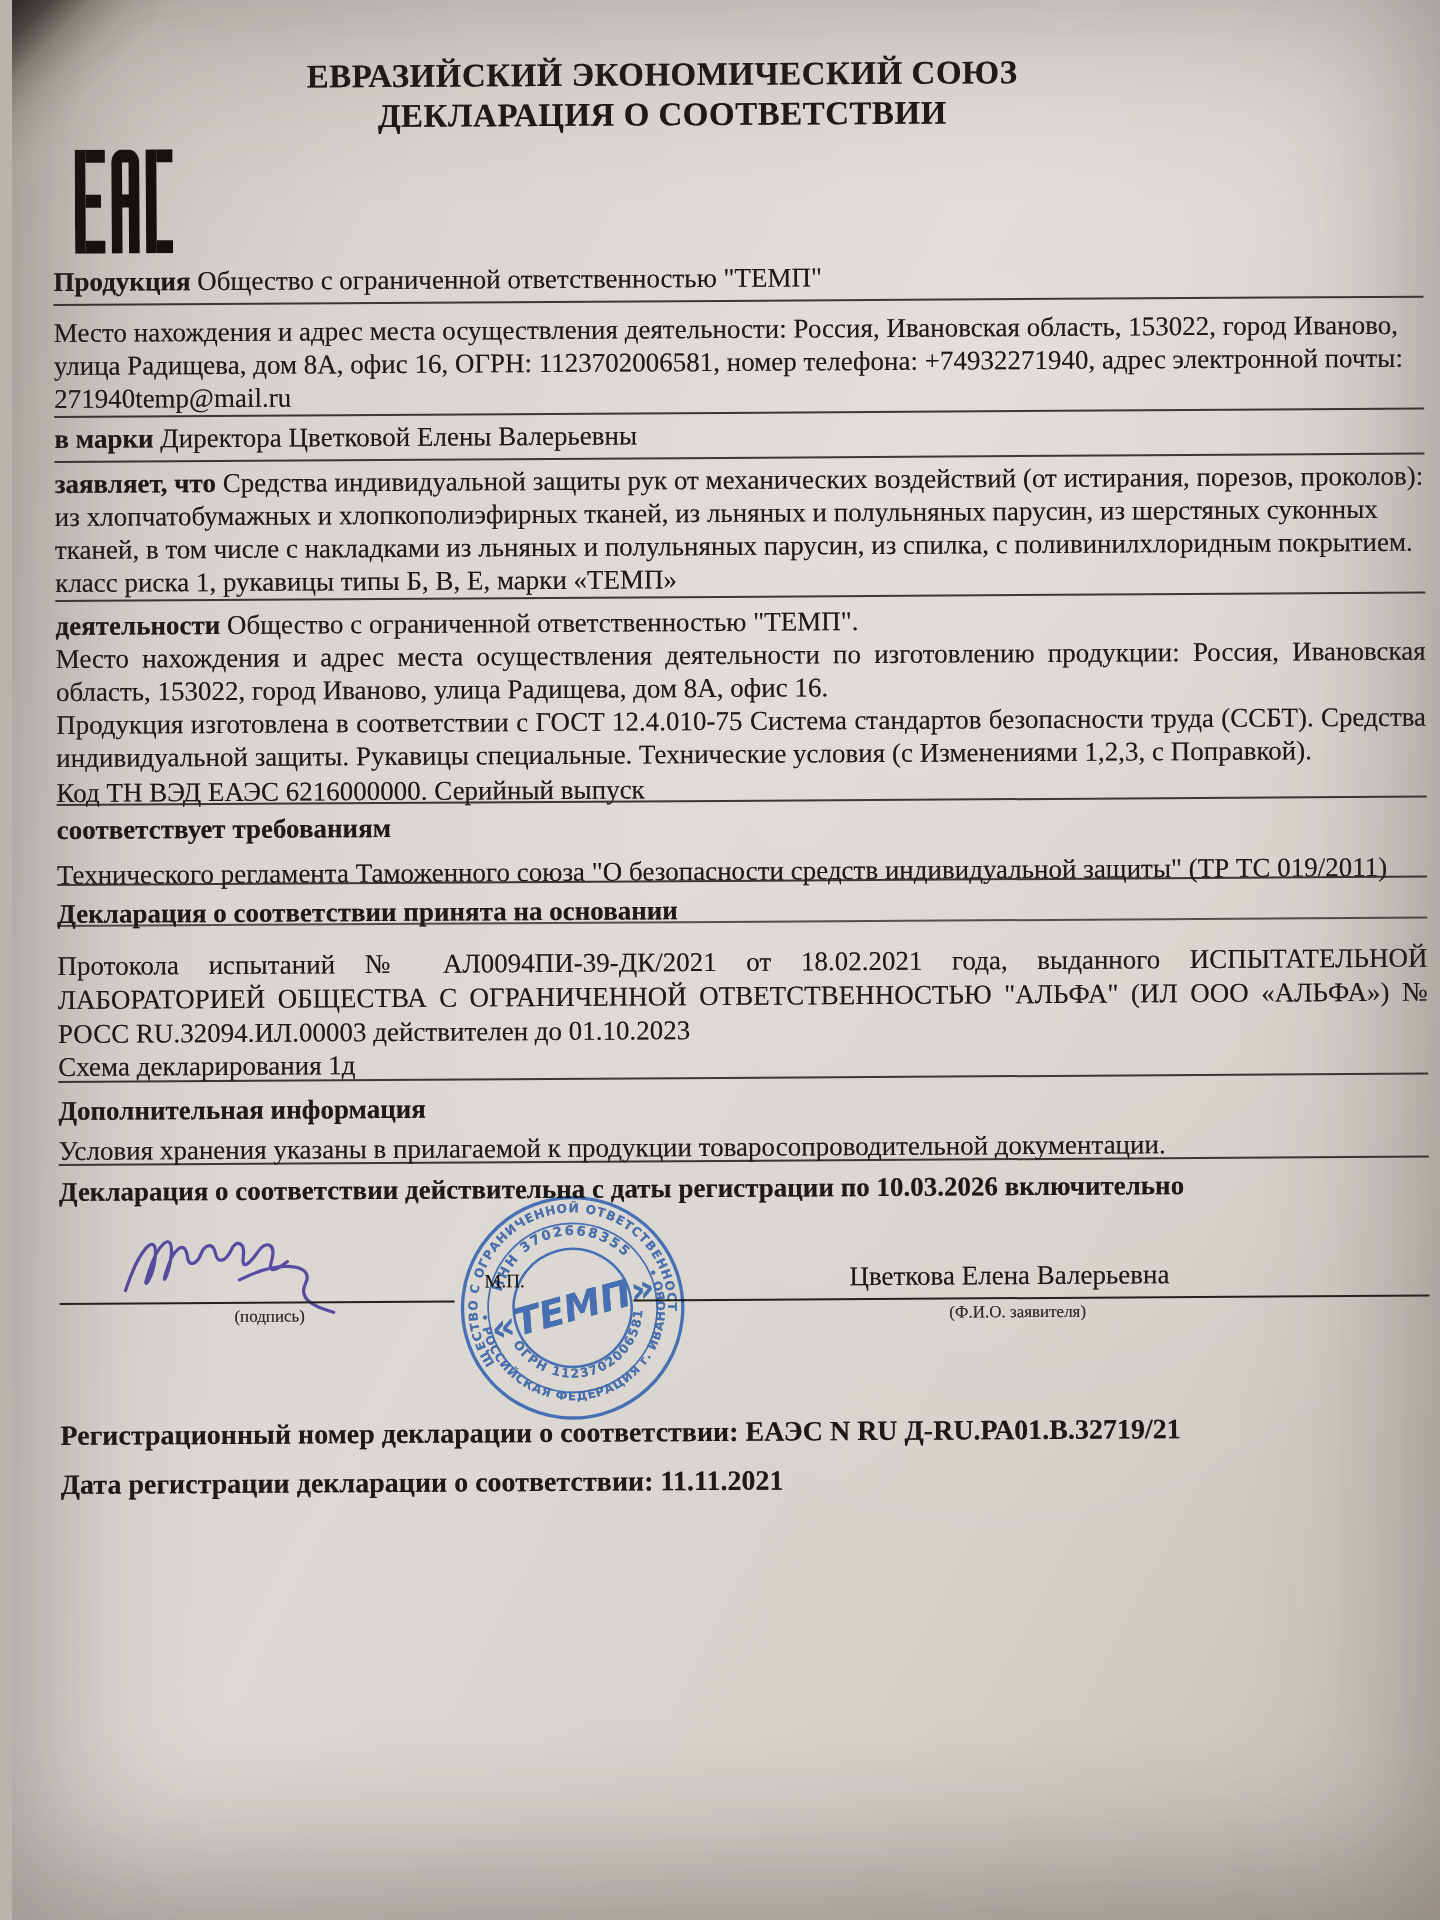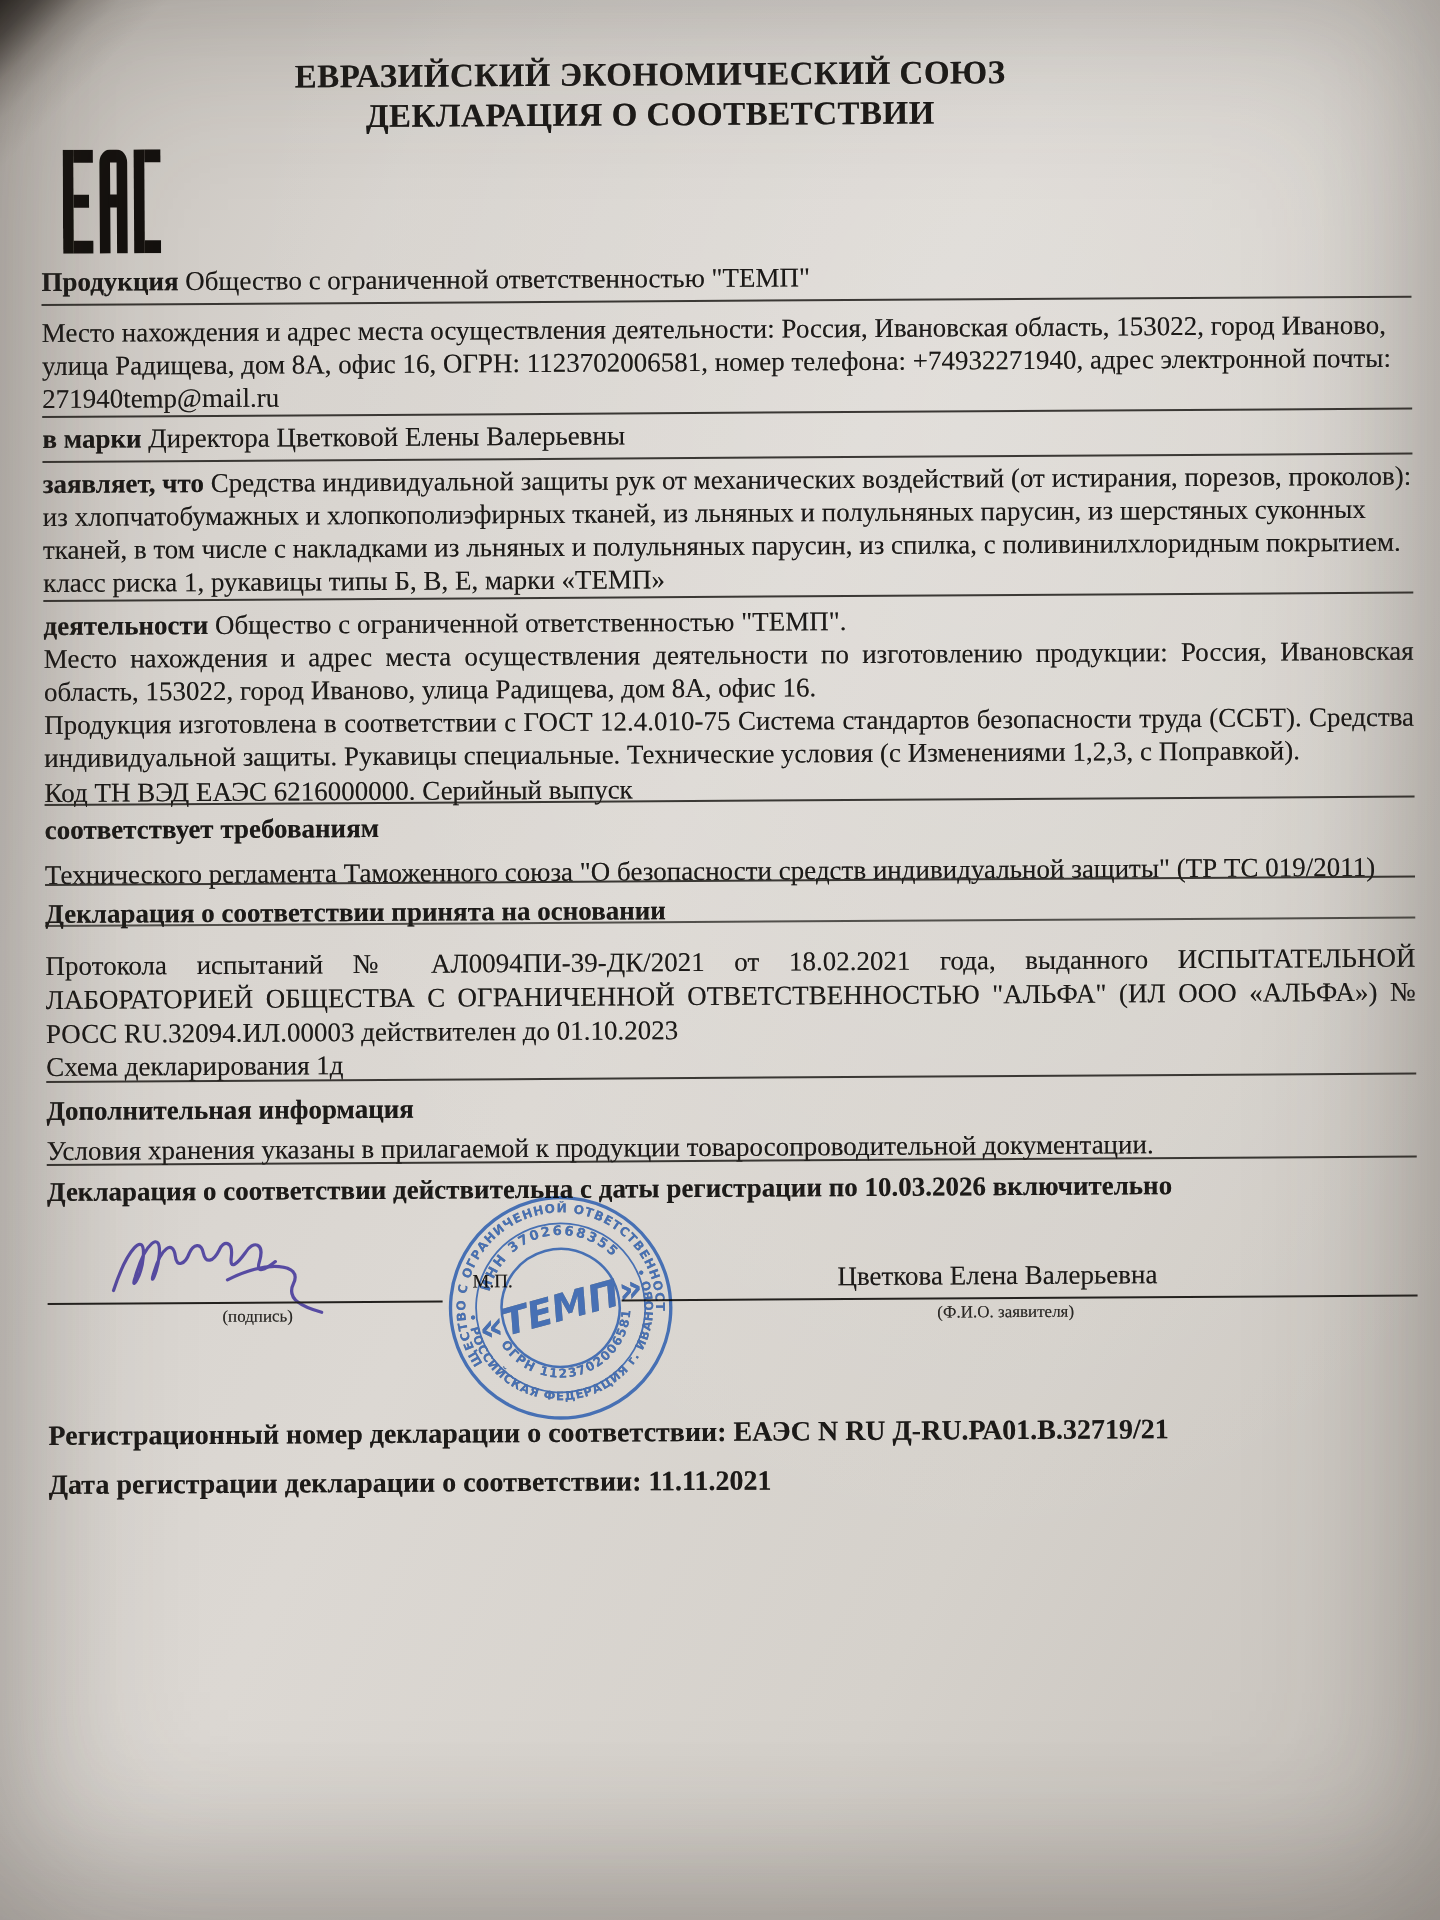--- a/index.html
+++ b/index.html
@@ -6,20 +6,21 @@
   body{
     width:1440px;height:1920px;overflow:hidden;position:relative;
     font-family:"Liberation Serif","DejaVu Serif",serif;
     background:#b9b4ae;
   }
   .photo{
     position:absolute;inset:0;
     background:
       radial-gradient(ellipse at 68% 22%, rgba(255,255,255,.18) 0%, rgba(255,255,255,0) 55%),
       linear-gradient(117deg,#c6c1bb 0%,#d7d3ce 20%,#dcd8d3 45%,#d5d1cb 72%,#c6c1bb 100%);
+    margin-left: 12px;
   }
   .corner-shadow{
     position:absolute;top:0;left:0;width:220px;height:240px;
     background:linear-gradient(135deg, rgba(25,22,20,.92) 0px, rgba(38,34,30,.75) 26px, rgba(70,63,56,.35) 58px, rgba(90,84,76,.12) 86px, transparent 120px);
     pointer-events:none;
   }
   .vignette{
     position:absolute;inset:0;pointer-events:none;
     box-shadow:inset 0 0 190px rgba(64,58,52,.33), inset 0 -60px 120px rgba(64,58,52,.18);
   }

